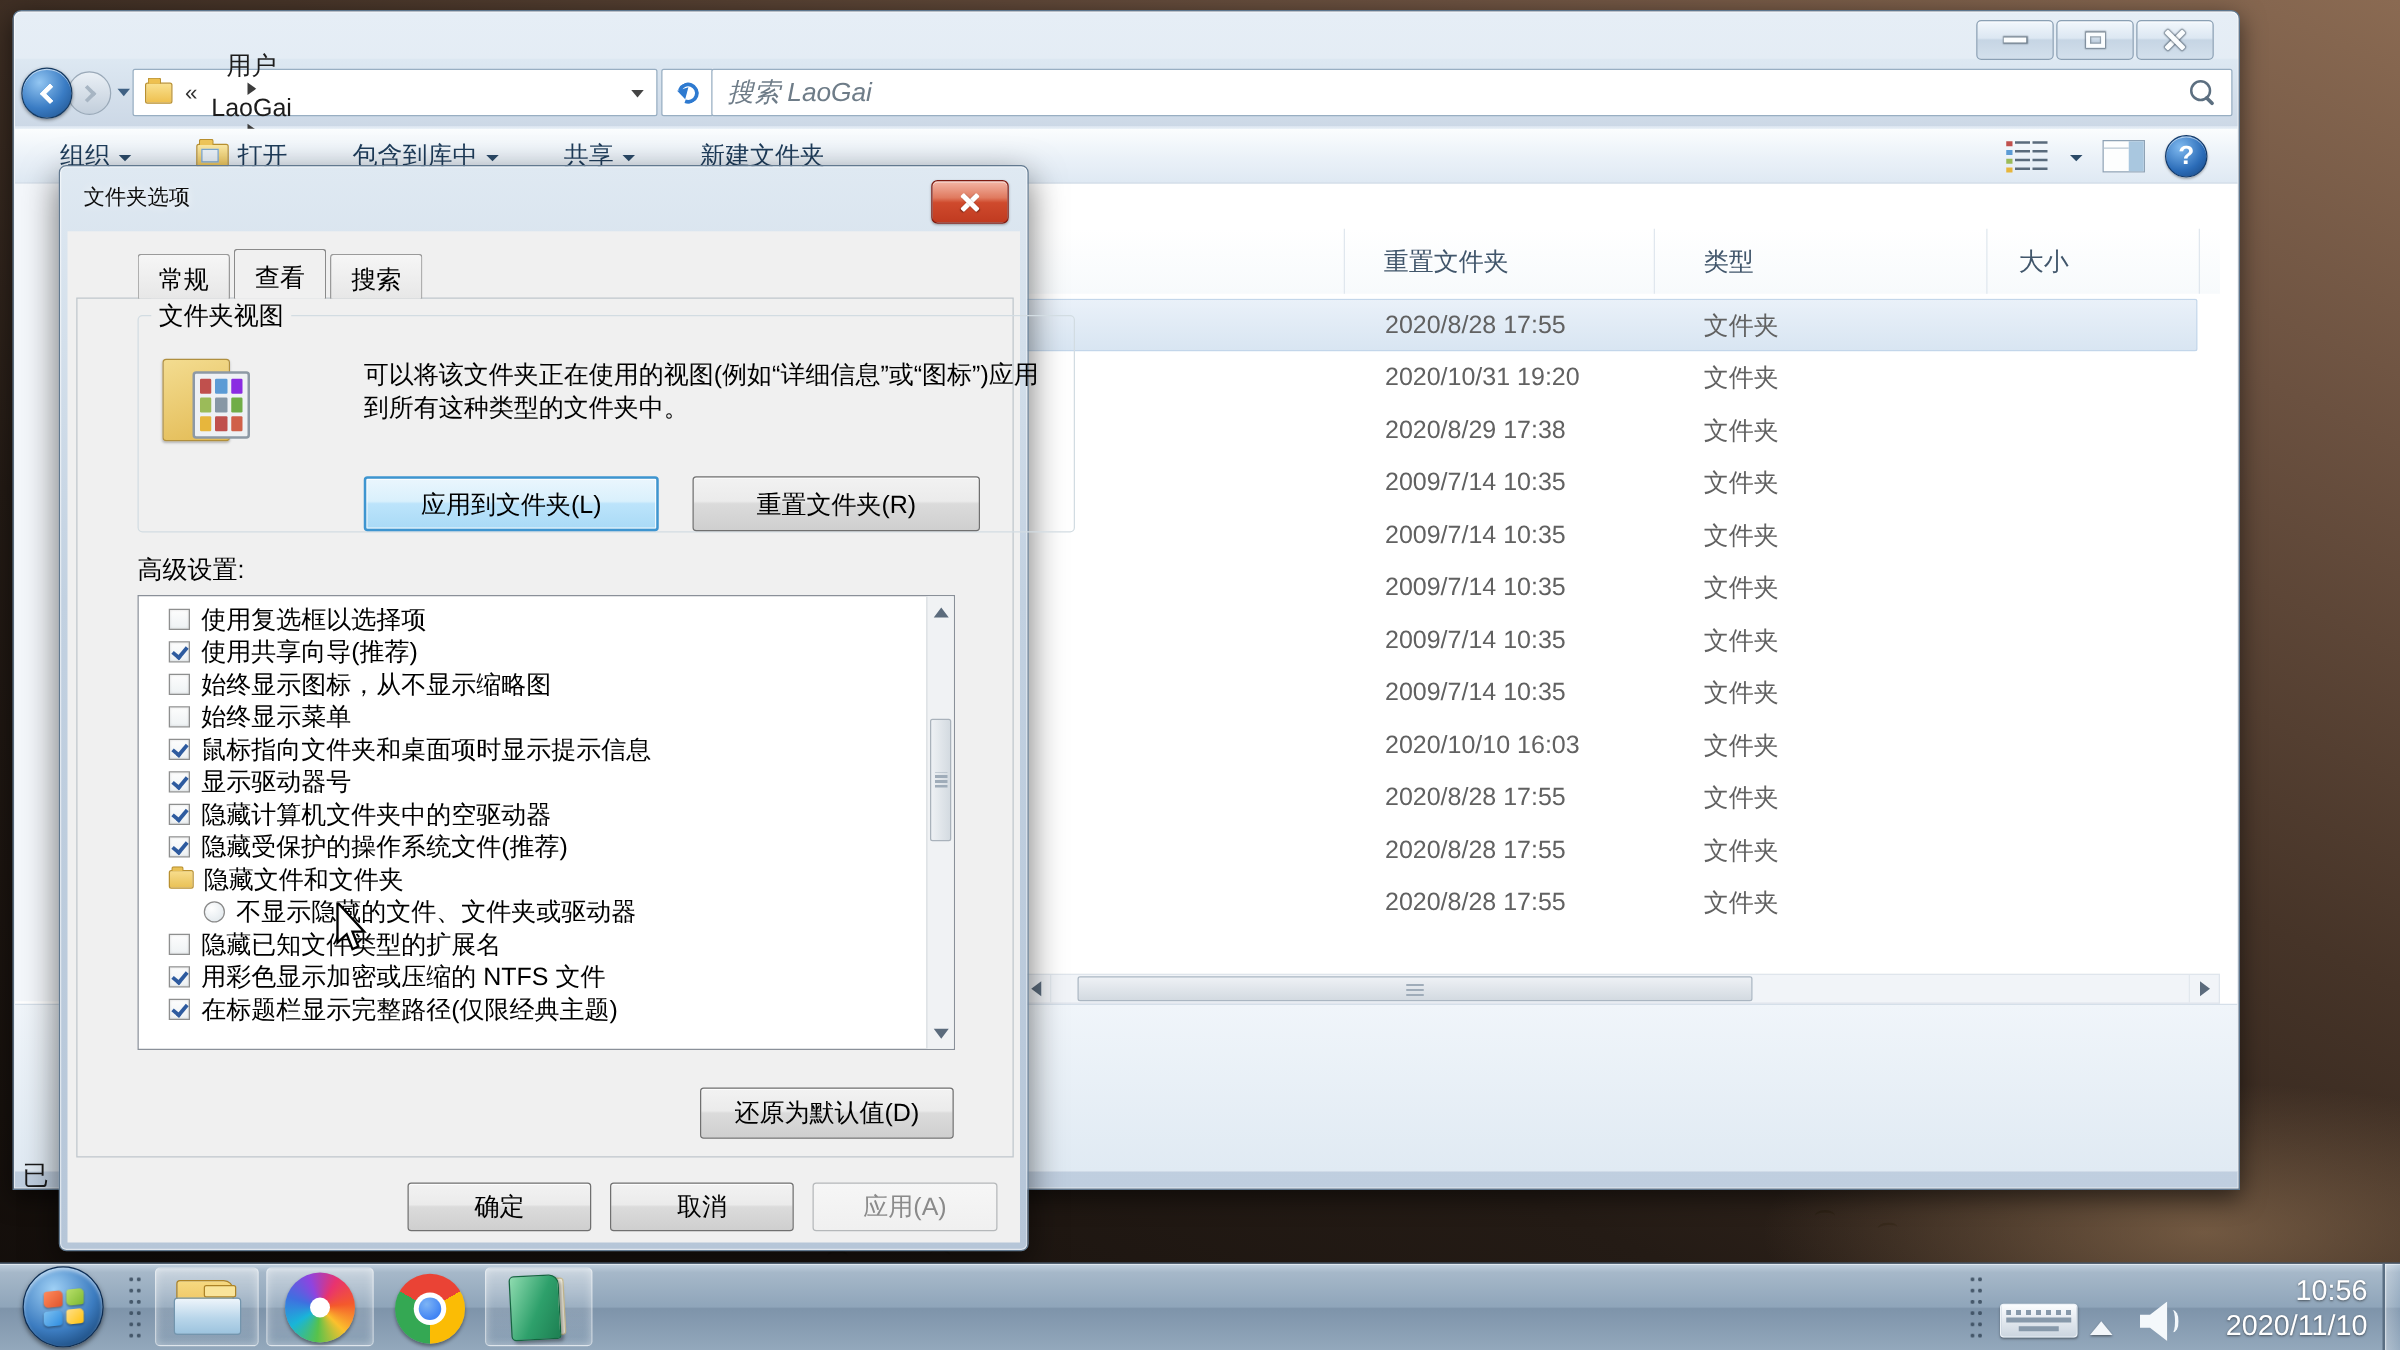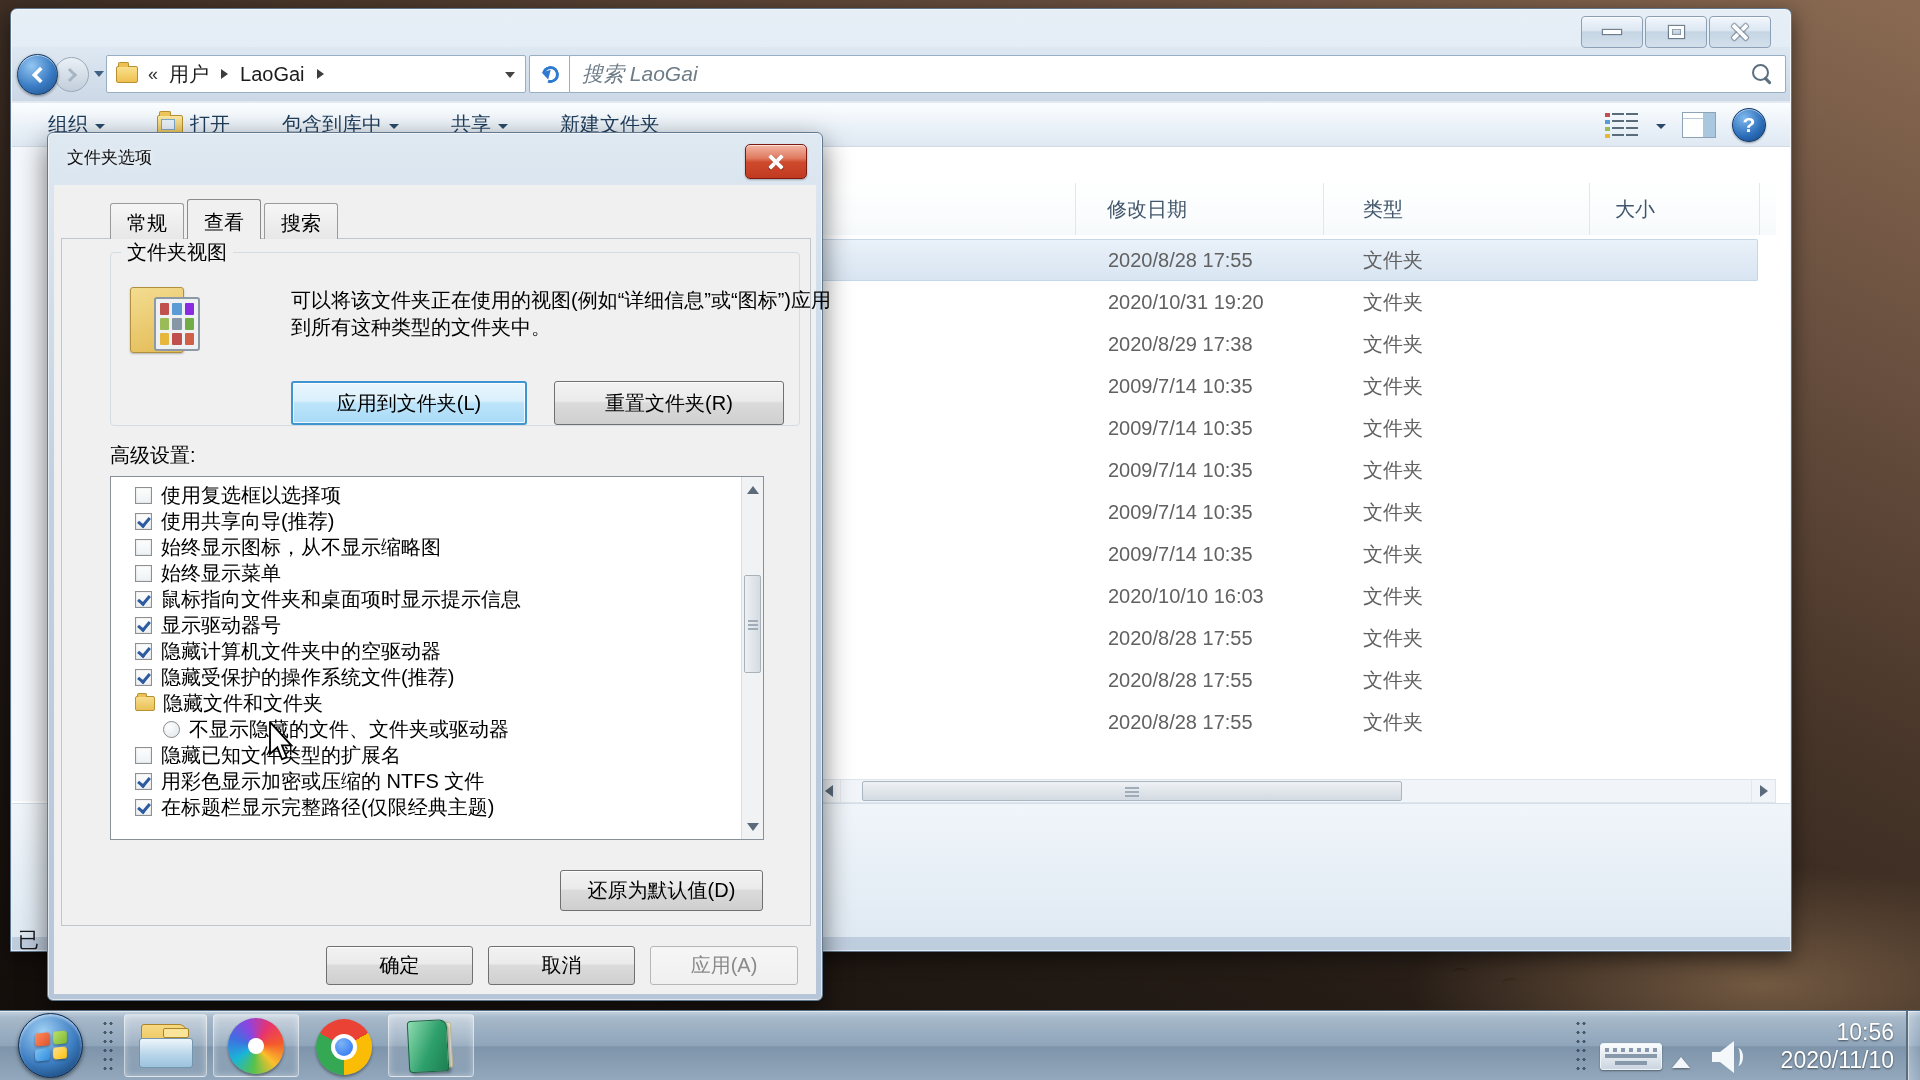--- a/index.html
+++ b/index.html
@@ -159,21 +159,21 @@
   .dialog-body { position:absolute; left:6px; right:6px; top:52px; bottom:6px; background:#f0f0f0; }
   .tabs { position:absolute; left:16px; top:18px; display:flex; z-index:2;margin-left:40px; }
   .tab { height:36px; padding:6px 16px 0; font-size:20px; color:#000;
     background: linear-gradient(#f6f6f6, #e7e7e7); border:1px solid #9a9a9a; border-bottom:none;
     border-radius:3px 3px 0 0; margin-right:3px; }
   .tab.active { position:relative; top:-4px; height:40px; padding-top:9px;
     background:#f0f0f0; border-color:#8a8a8a; }
   .tab-page { position:absolute; left:7px; width:750px; top:53px; height:688px;
     border:1px solid #bfc6cc; background:#f0f0f0; }
 
-  .groupbox { position:absolute; left:48px; top:13px; width:690px; height:174px;
+  .groupbox { position:absolute; left:48px; top:13px; width:750px; height:174px;
     border:1px solid #d2dce2; border-radius:4px; }
   .group-label { position:absolute; left:10px; top:-14px; background:#f0f0f0; padding:0 6px; font-size:20px; }
   .fv-icon { position:absolute; left:19px; top:32px; width:90px; height:80px; }
   .fv-folder { position:absolute; left:0; top:2px; width:54px; height:66px;
     background: linear-gradient(160deg, #f3dc90, #e3bb55); border:1px solid #b08f3e; border-radius:3px;
     box-shadow: 0 1px 2px rgba(0,0,0,.25); }
   .fv-grid { position:absolute; left:24px; top:12px; width:46px; height:54px; background:#eef1f4;
     border:2px solid #8d99a5; border-radius:3px; padding:4px; display:grid;
     grid-template-columns: repeat(3, 1fr); gap:3px; }
   .fv-grid span { border-radius:1px; }
@@ -325,21 +325,21 @@
         <span class="chev-right"></span>
       </div>
     <div class="btn-back">
         <span class="chev-left"></span>
       </div>
     <span class="nav-caret"></span>
 
     <div class="address">
       <span class="mini-folder"></span>
       <span class="bc-overflow">«</span>
-      <span style="display:flex;align-items:center;">
+      <span style="display:flex;align-items:center;flex-direction:column;">
           <span class="crumb">用户</span>
           <span class="crumb-sep"></span>
           <span class="crumb">LaoGai</span>
           <span class="crumb-sep"></span>
         </span>
       <span class="addr-caret"></span>
     </div>
     <div class="refresh-btn">
       <span class="refresh-icon"></span>
     </div>
@@ -391,21 +391,21 @@
       <span class="caret-down"></span>
       <span class="preview-icon"></span>
       <span class="help-orb"></span>
     </div>
   </div>
 
   <div class="content">
     <div class="nav-pane"></div>
     <div class="list-header">
         <div class="hcell hcell-name"></div>
-        <div class="hcell hcell-0">修改日期</div>
+        <div class="hcell hcell-0">重置文件夹</div>
         <div class="hcell hcell-1">类型</div>
         <div class="hcell hcell-2">大小</div>
       </div>
     <div class="list-rows">
         <div class="row selected">
           <div class="cell cell-name"></div>
           <div class="cell cell-date">2020/8/28 17:55</div>
           <div class="cell cell-type">文件夹</div>
           <div class="cell cell-size"></div>
         </div>

